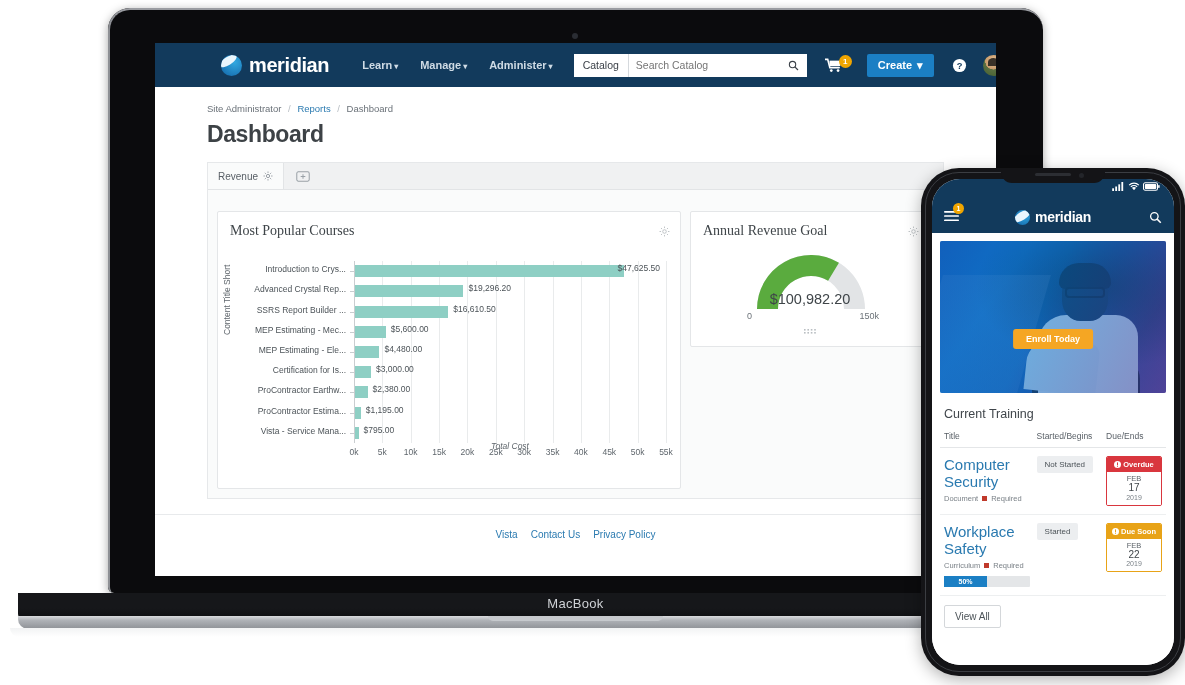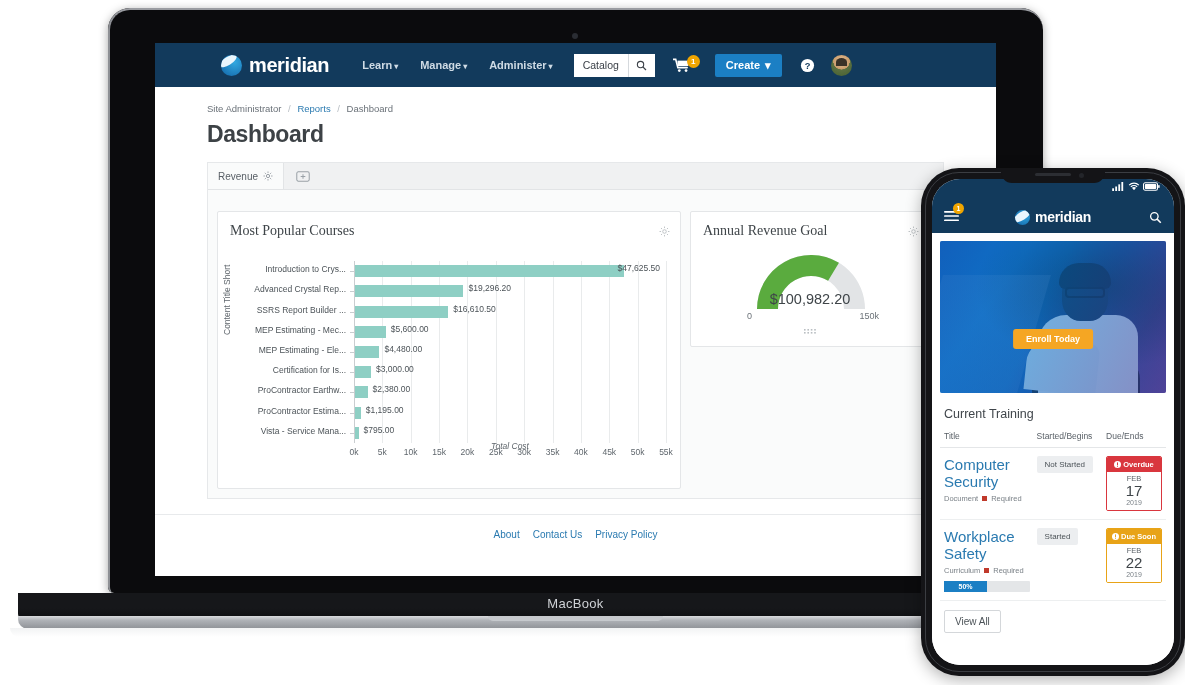--- a/index.html
+++ b/index.html
@@ -307,21 +307,21 @@
     height: 11px; background: #1b7fc4; color: #fff; font-size: 7px; font-weight: 700;
     display: flex; align-items: center; justify-content: center;
   }
   .duecard { width: 56px; border-radius: 2px; overflow: hidden; text-align: center; }
   .duecard-top {
     font-size: 7.5px; font-weight: 700; color: #fff; padding: 3px 0;
     display: flex; align-items: center; justify-content: center; gap: 2px;
   }
   .duecard-body { background: #fff; padding: 2px 0 4px 0; }
   .dc-mon { font-size: 7.5px; color: #5c6369; }
-  .dc-day { font-size: 15px; color: #3f4549; line-height: 1.05; }
+  .dc-day { font-size: 10px; color: #3f4549; line-height: 1.05; }
   .dc-yr { font-size: 7px; color: #7b8288; }
   .viewall {
     margin: 9px 4px; display: inline-block; border: 1px solid #d4d7da; background: #fff;
     font-size: 10px; color: #4c5358; padding: 5px 10px; border-radius: 2px; cursor: pointer;
   }
 </style>
 </head>
 <body>
 
 <div id="stage">
@@ -343,20 +343,21 @@
         </div>
         <div class="navlink">
           <span>Manage</span><span class="caret">▾</span>
         </div>
         <div class="navlink">
           <span>Administer</span><span class="caret">▾</span>
         </div>
 
         <div class="searchwrap">
           <div class="cat-btn">Catalog</div>
+          <input class="search-input" placeholder="Search Catalog" style="">
           <div class="search-btn">
             <svg width="11" height="11" viewBox="0 0 16 16">
               <circle cx="6.6" cy="6.6" r="4.6" fill="none" stroke="#3b4148" stroke-width="1.6"></circle>
               <line x1="10" y1="10" x2="14.5" y2="14.5" stroke="#3b4148" stroke-width="1.8"></line>
             </svg>
           </div>
         </div>
 
         <div class="cart">
           <svg width="18" height="15" viewBox="0 0 20 16">
@@ -598,21 +599,21 @@
                   <div class="gauge-min">0</div>
                   <div class="gauge-max">150k</div>
                 </div>
               </div>
 
             </div>
           </div>
         </div>
 
         <div class="footer">
-          <a>About</a>
+          <a>Vista</a>
           <a>Contact Us</a>
           <a>Privacy Policy</a>
         </div>
       </div>
     </div>
 
     <div class="base">
       <div class="base-label">MacBook</div>
     </div>
     <div class="base-lip"></div>

